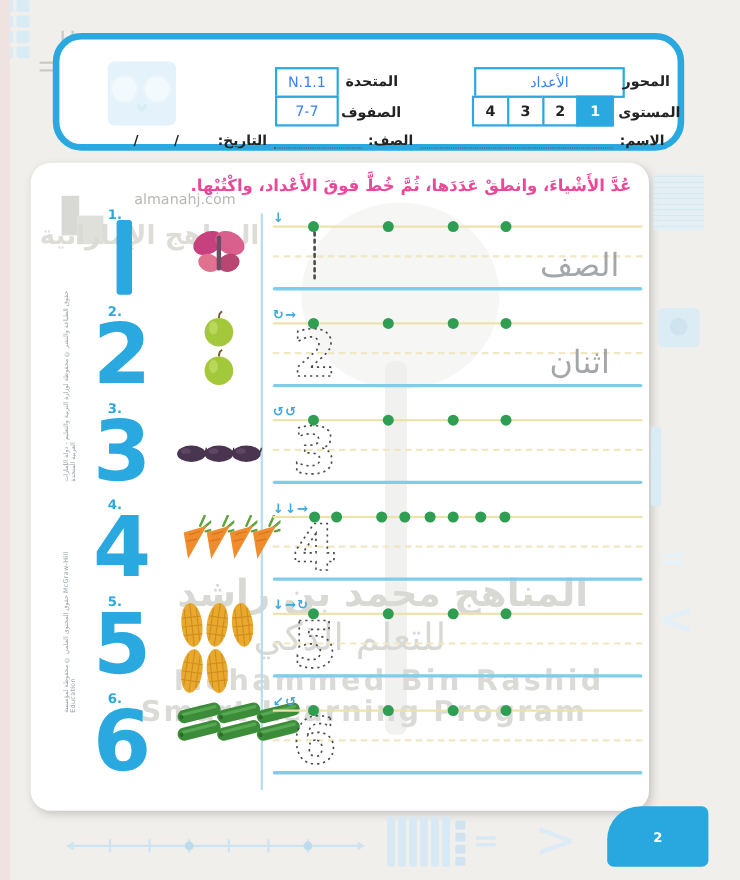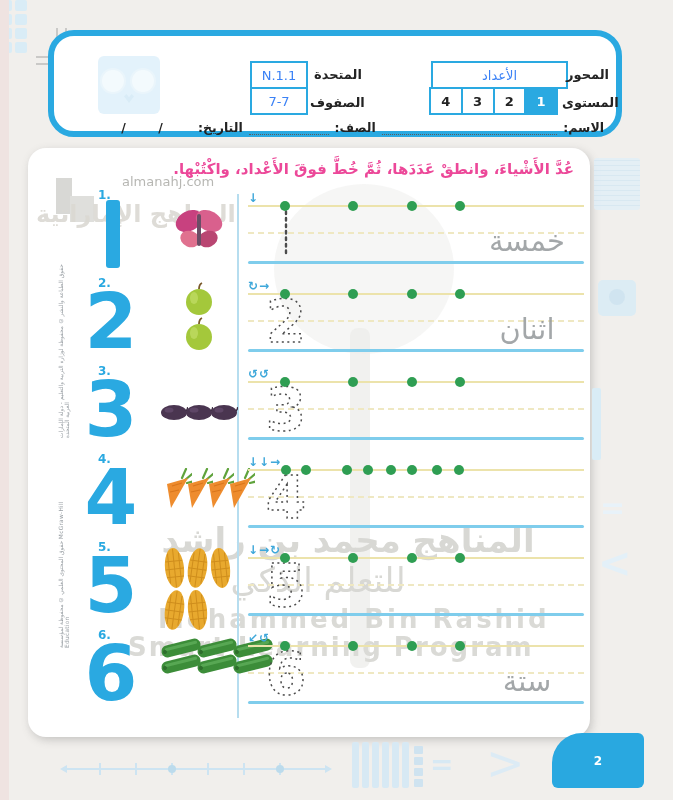--- a/index.html
+++ b/index.html
@@ -191,21 +191,21 @@
               </svg></span>
           </div>
     <div class="trace" data-name="trace-panel">
       <div class="gl top" data-name="writing-guideline-top"></div>
       <div class="gl mid" data-name="writing-guideline-middle"></div>
       <div class="gl base" data-name="writing-baseline"></div>
       <svg class="trace-digit" width="48" height="66" viewBox="0 0 48 66" data-name="trace-numeral">
               <line x1="24" y1="8" x2="24" y2="60" stroke="#4c4c4c" stroke-width="2.4" stroke-dasharray="2.5 4" stroke-linecap="round"></line>
             </svg>
       <span class="arrow" data-name="stroke-direction-arrow-icon">↓</span>
-      <div class="trace-word" data-name="trace-word">خمسة</div>
+      <div class="trace-word" data-name="trace-word">الصف</div>
     <span class="dot" data-name="start-dot" style="left: 32px;"></span>
             <span class="dot" data-name="start-dot" style="left: 100px;"></span>
             <span class="dot" data-name="start-dot" style="left: 159px;"></span>
             <span class="dot" data-name="start-dot" style="left: 207px;"></span>
           </div>
   </div>
 
   <div class="row" data-name="worksheet-row">
     <div class="row-index" data-name="row-index-label">2.</div>
     <div class="big-numeral" data-name="big-numeral">2</div>
@@ -427,21 +427,20 @@
               </svg></span>
           </div>
     <div class="trace" data-name="trace-panel">
       <div class="gl top" data-name="writing-guideline-top"></div>
       <div class="gl mid" data-name="writing-guideline-middle"></div>
       <div class="gl base" data-name="writing-baseline"></div>
       <svg class="trace-digit" width="48" height="66" viewBox="0 0 48 66" data-name="trace-numeral">
               <text x="24" y="57" text-anchor="middle" font-family="DejaVu Sans" font-size="58" font-weight="bold" fill="none" stroke="#4c4c4c" stroke-width="1.5" stroke-dasharray="2 3.5">6</text>
             </svg>
       <span class="arrow" data-name="stroke-direction-arrow-icon">↙↺</span>
-      <div class="trace-word" data-name="trace-word">ستة</div>
     <span class="dot" data-name="start-dot" style="left: 32px;"></span>
             <span class="dot" data-name="start-dot" style="left: 100px;"></span>
             <span class="dot" data-name="start-dot" style="left: 159px;"></span>
             <span class="dot" data-name="start-dot" style="left: 207px;"></span>
           </div>
   </div>
 </div>
 
     <div class="side-copy top" data-name="copyright-print">حقوق الطباعة والنشر © محفوظة لوزارة التربية والتعليم - دولة الإمارات العربية المتحدة</div>
     <div class="side-copy bot" data-name="copyright-content">حقوق المحتوى العلمي © محفوظة لمؤسسة McGraw-Hill Education</div>

